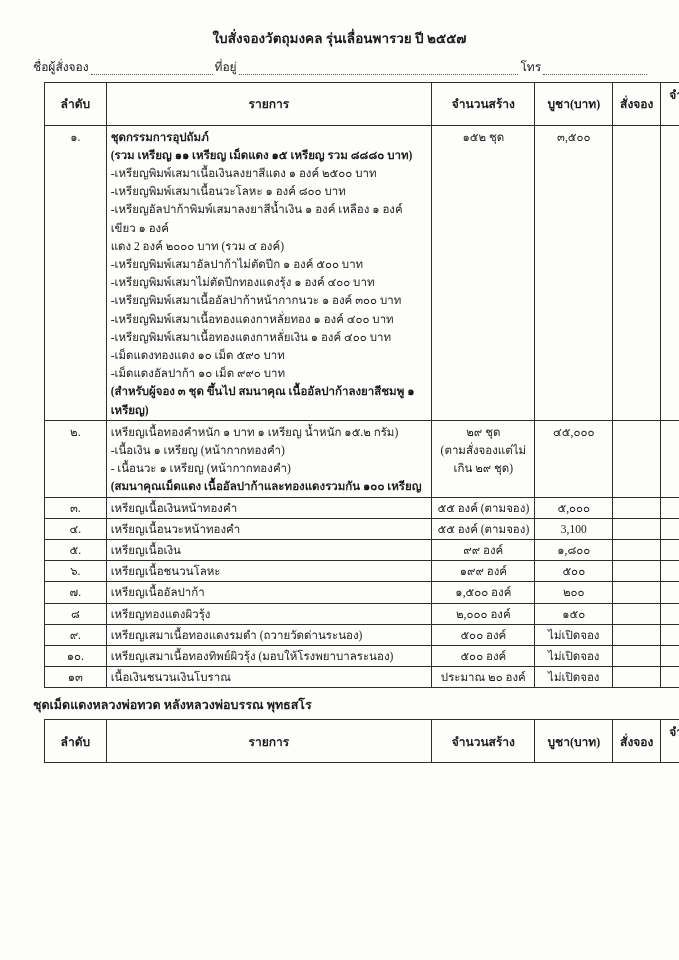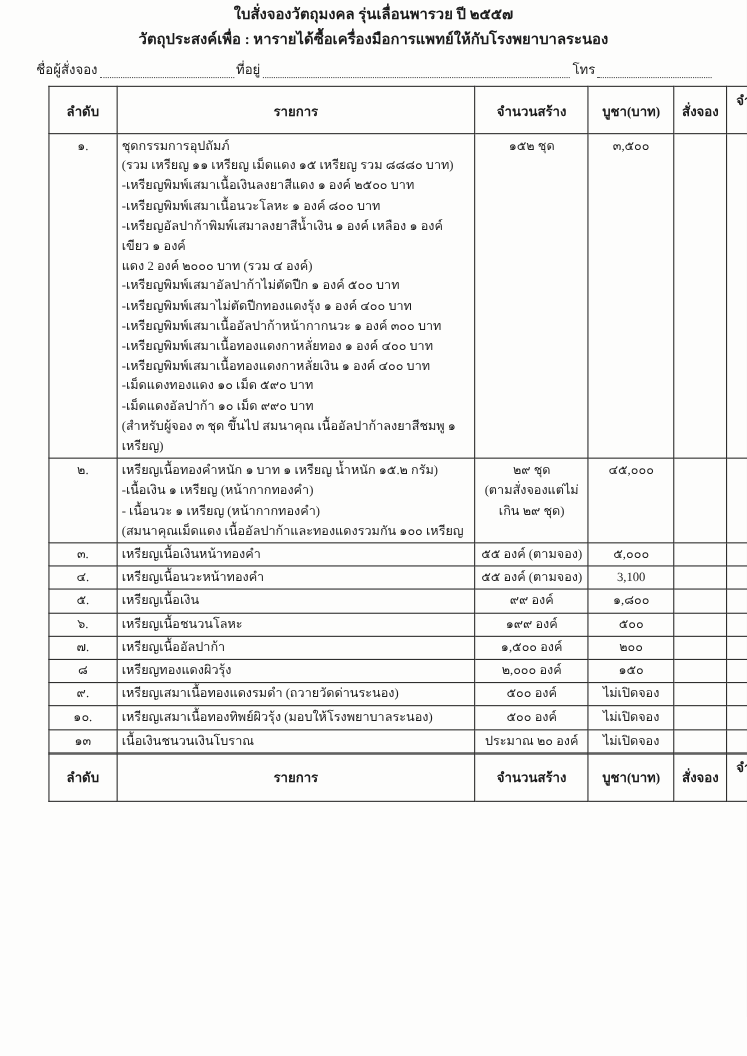--- a/index.html
+++ b/index.html
@@ -12,20 +12,21 @@
     font-family:"Liberation Serif", serif;
     overflow:hidden;
     box-sizing:border-box;
   }
   .doc-header{
     padding-top:2px;
     text-align:center;
     font-weight:700;
     font-size:13.5px;
     line-height:22.5px;
+    margin-top:26px;
   }
   .form-line{
     display:flex;
     align-items:flex-end;
     margin:9px 30px 7px 33px;
     font-size:12px;
     line-height:15px;
   }
   .form-line .lbl{white-space:nowrap;}
   .dots{
@@ -53,42 +54,41 @@
     text-align:center;
   }
   td{
     font-size:11.5px;
     line-height:18.2px;
     padding:1px 4px;
     vertical-align:middle;
   }
   td.c{text-align:center;padding:1px 1px;}
   td.top{vertical-align:top;padding-top:2px;}
-  .bold{font-weight:400;}
+  .bold{font-weight:700;}
   .col-no{width:9.2%;}
   .col-item{width:48.6%;}
   .col-qty{width:15.4%;}
   .col-price{width:11.6%;}
   .col-order{width:7.2%;}
   .col-amt{width:8.0%;}
   .section-title{
     margin:7px 0 4px 33px;
     font-weight:700;
     font-size:12.5px;
   }
   .t1{margin-top:2px;}
 </style>
 </head>
 <body>
 
 <div class="page">
 
   <div class="doc-header">
     <div>ใบสั่งจองวัตถุมงคล รุ่นเลื่อนพารวย ปี ๒๕๕๗</div>
-    <div>วัตถุประสงค์เพื่อ : หารายได้ซื้อเครื่องมือการแพทย์ให้กับโรงพยาบาลระนอง</div>
   </div>
 
   <div class="form-line">
     <span class="lbl">ชื่อผู้สั่งจอง</span>
     <span class="dots name"></span>
     <span class="lbl">ที่อยู่</span>
     <span class="dots addr"></span>
     <span class="lbl">โทร</span>
     <span class="dots tel"></span>
   </div>
@@ -259,20 +259,21 @@
           <td class="c">
             <div>ประมาณ ๒๐ องค์</div>
           </td>
           <td class="c">ไม่เปิดจอง</td>
           <td></td>
           <td></td>
         </tr>
       </tbody>
   </table>
 
+  <div class="section-title">ชุดเม็ดแดงหลวงพ่อทวด หลังหลวงพ่อบรรณ พุทธสโร</div>
 
   <table id="table2">
     <colgroup>
       <col class="col-no">
         <col class="col-item">
         <col class="col-qty">
       <col class="col-price">
         <col class="col-order">
         <col class="col-amt">
     </colgroup>

